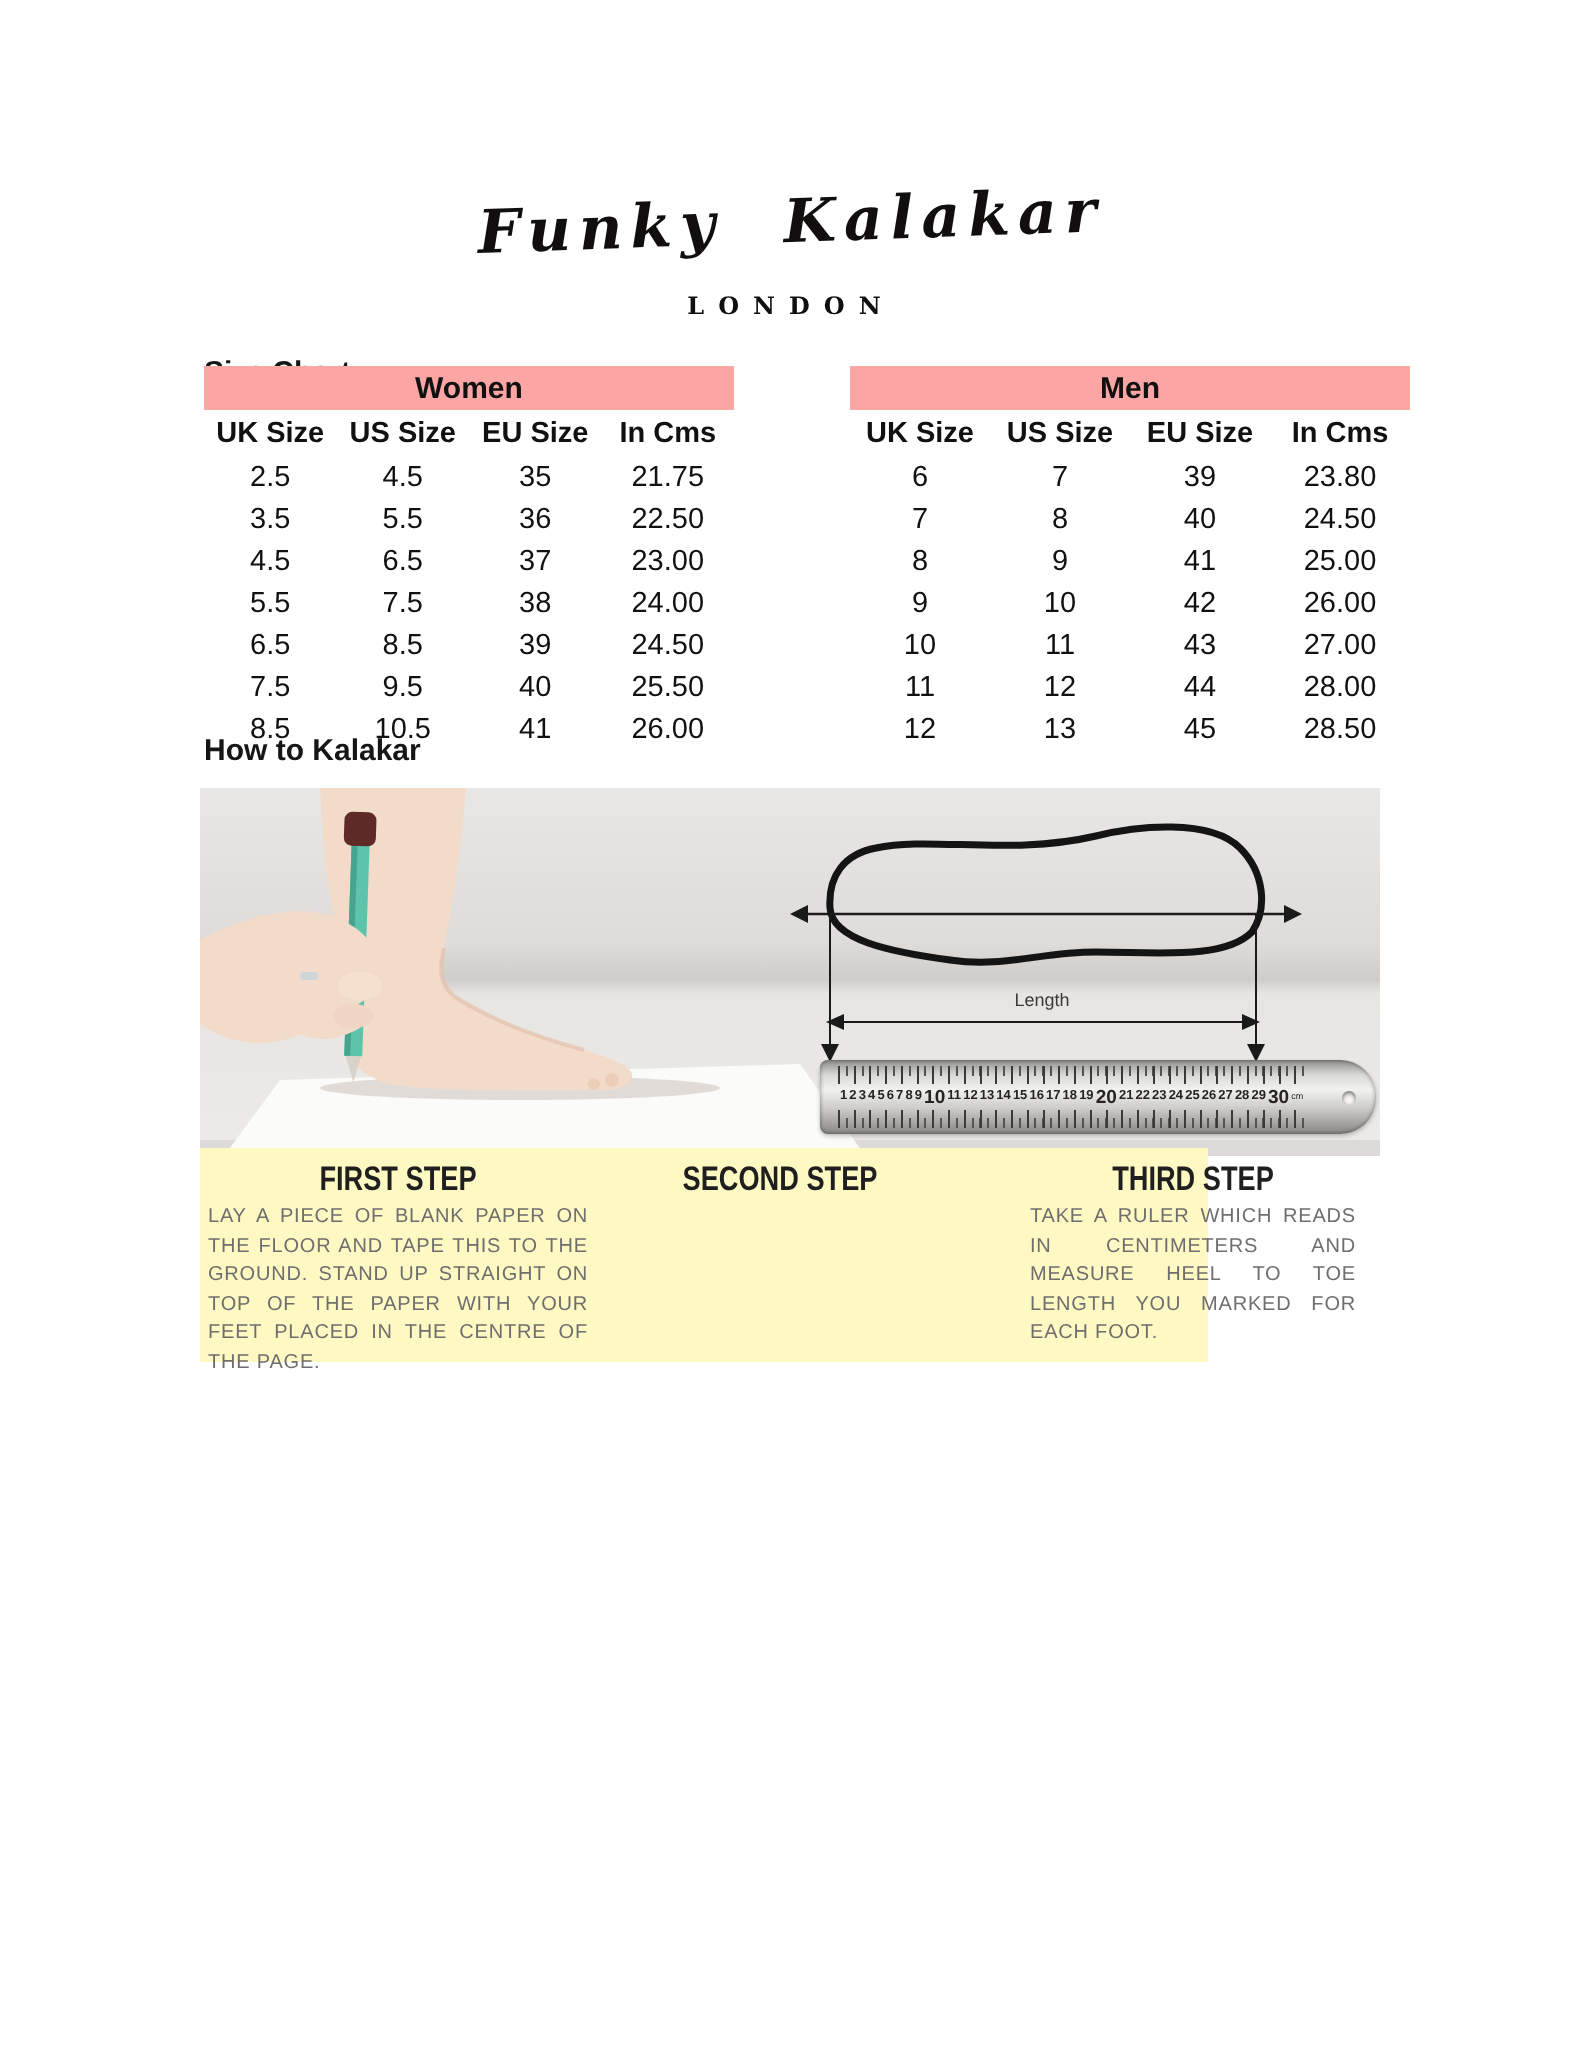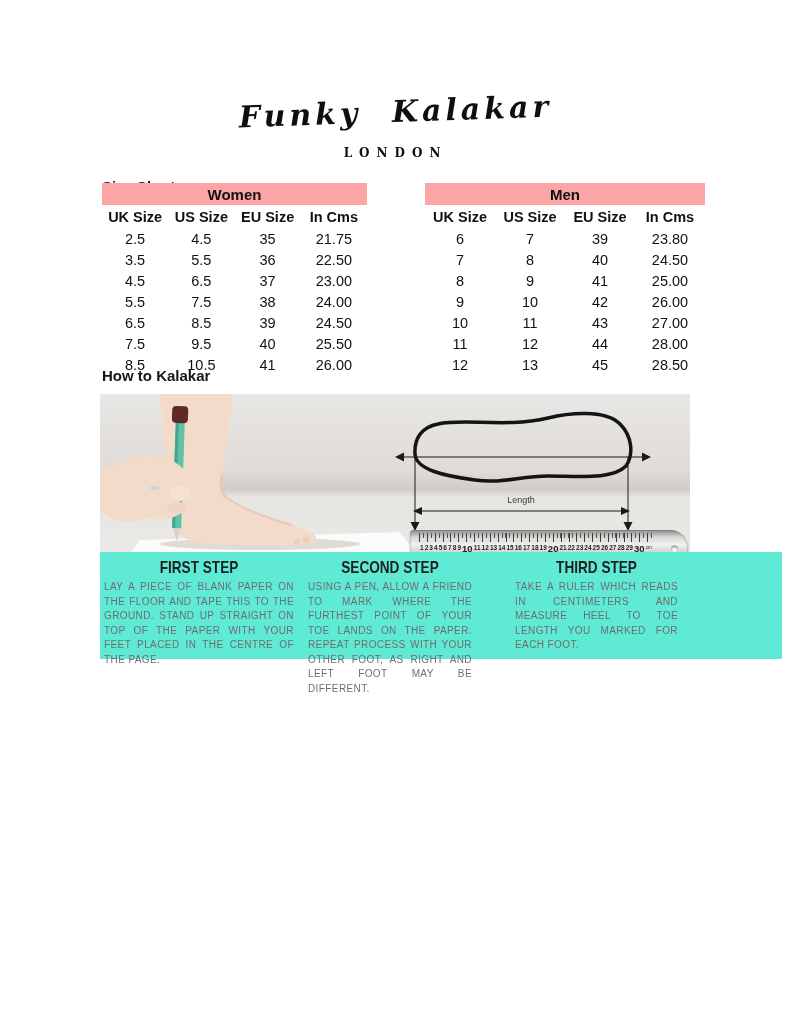--- a/index.html
+++ b/index.html
@@ -50,21 +50,21 @@
   .ruler-nums { position:absolute; left:1px; right:0; top:50%; transform:translateY(-50%);
            display:flex; justify-content:space-between; align-items:center;
            font-size:6.5px; font-weight:bold; color:#262420; line-height:1; }
   .ruler-nums .ten { font-size:9.5px; }
   .ruler-nums .unit { font-size:4.5px; font-weight:normal; }
   .ruler-hole { position:absolute; right:10px; top:50%; transform:translateY(-50%);
            width:7px; height:7px; border-radius:50%; background:#f6f5f4;
            box-shadow:inset 0 1px 2px rgba(0,0,0,.55); }
 
   
-  #steps { position:absolute; left:100px; top:552px; width:682px; height:107px; background:#5eead4; }
+  #steps { position:absolute; left:100px; top:574px; width:504px; height:107px; background:#fef9c3; }
   .step { position:absolute; top:7px; }
   .step h3 { margin:0 0 4px 0; text-align:center; font-size:17px; line-height:1;
              color:#1f1f1f; font-weight:bold; letter-spacing:0; transform:scaleX(.8); }
   .step p { margin:0; font-size:10px; line-height:1.45; letter-spacing:.4px;
             color:#6E6E6E; text-align:justify; }
   #step-1 { left:4px;  width:190px; }
   #step-2 { left:208px; width:164px; }
   #step-3 { left:415px; width:163px; }
 </style>
 </head>
@@ -305,21 +305,20 @@
     </div>
   </div>
 
   <div id="steps">
     <div class="step" id="step-1">
       <h3>FIRST STEP</h3>
       <p>LAY A PIECE OF BLANK PAPER ON THE FLOOR AND TAPE THIS TO THE GROUND. STAND UP STRAIGHT ON TOP OF THE PAPER WITH YOUR FEET PLACED IN THE CENTRE OF THE PAGE.</p>
     </div>
     <div class="step" id="step-2">
       <h3>SECOND STEP</h3>
-      <p>USING A PEN, ALLOW A FRIEND TO MARK WHERE THE FURTHEST POINT OF YOUR TOE LANDS ON THE PAPER. REPEAT PROCESS WITH YOUR OTHER FOOT, AS RIGHT AND LEFT FOOT MAY BE DIFFERENT.</p>
     </div>
     <div class="step" id="step-3">
       <h3>THIRD STEP</h3>
       <p>TAKE A RULER WHICH READS IN CENTIMETERS AND MEASURE HEEL TO TOE LENGTH YOU MARKED FOR EACH FOOT.</p>
     </div>
   </div>
 
 </div>
 
 </body></html>

